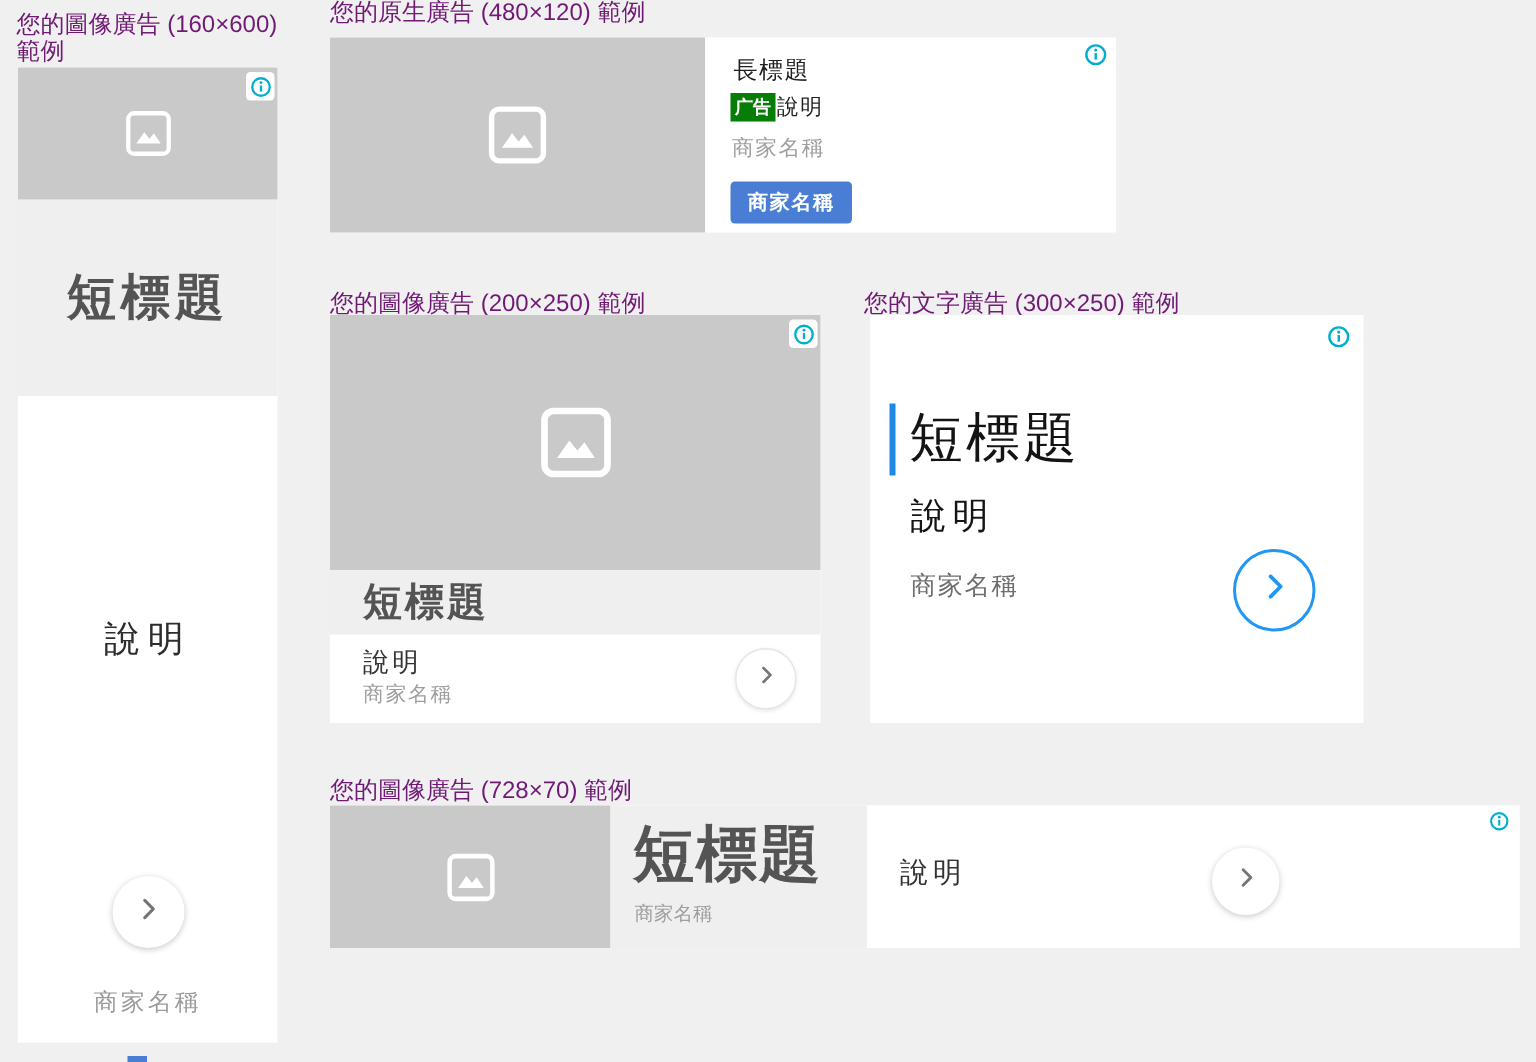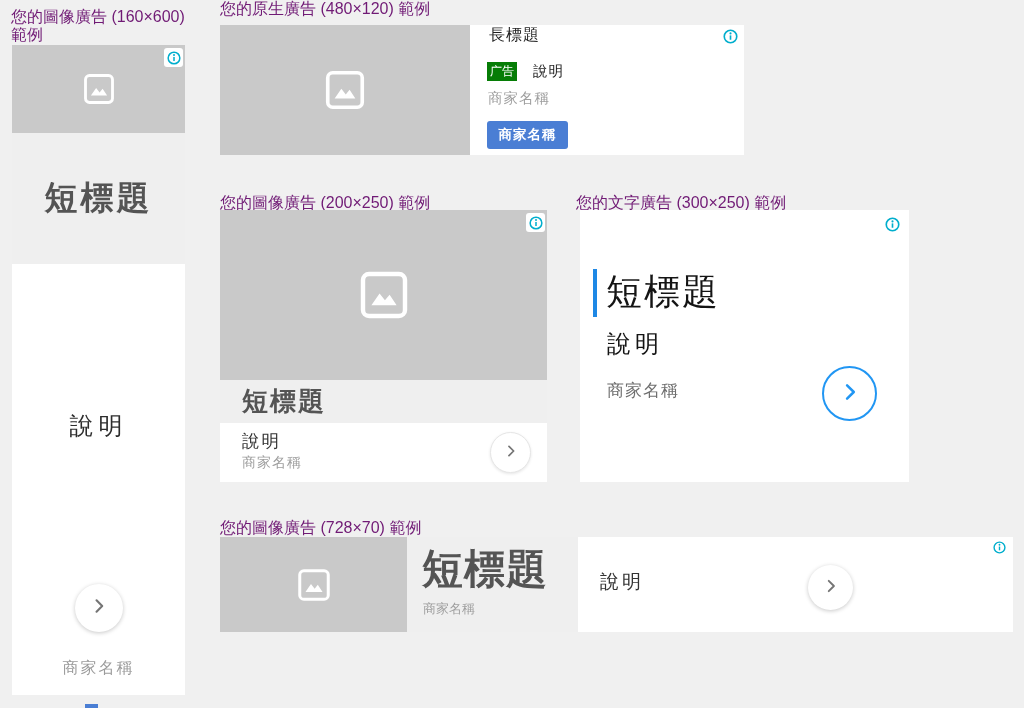--- a/index.html
+++ b/index.html
@@ -50,25 +50,25 @@
   .sky .circle-btn{left:50%;transform:translateX(-50%);top:320px;width:48px;height:48px;}
   .sky .business{
     position:absolute;top:394px;width:100%;text-align:center;
     font-size:16px;color:#9b9b9b;letter-spacing:2px;
   }
 
   
   .native{left:220px;top:25px;width:524px;height:130px;display:flex;}
   .native .img-area{width:250px;height:130px;flex:none;}
   .native .content{position:relative;flex:1;}
-  .native .long-headline{position:absolute;left:19px;top:0;font-size:16px;color:#1f1f1f;letter-spacing:1px;}
+  .native .long-headline{position:absolute;left:19px;top:12px;font-size:16px;color:#1f1f1f;letter-spacing:1px;}
   .native .badge-row{position:absolute;left:17px;top:37px;display:flex;align-items:center;}
   .native .ad-badge{
-    background:#067d06;color:#ffffff;font-size:12px;font-weight:normal;
-    padding:1px 3px;margin-right:16px;
+    background:#067d06;color:#ffffff;font-size:12px;font-weight:bold;
+    padding:1px 3px;margin-right:1px;
   }
   .native .n-desc{font-size:14.5px;color:#1f1f1f;letter-spacing:1px;}
   .native .n-business{position:absolute;left:18px;top:64px;font-size:14.5px;color:#9e9e9e;letter-spacing:1px;}
   .native .cta{
     position:absolute;left:17px;top:96px;width:81px;height:28px;
     background:#4a7ed4;border-radius:3px;border:none;
     color:#ffffff;font-size:13.5px;font-weight:bold;
     display:flex;align-items:center;justify-content:center;cursor:pointer;
     font-family:inherit;letter-spacing:1px;
   }

